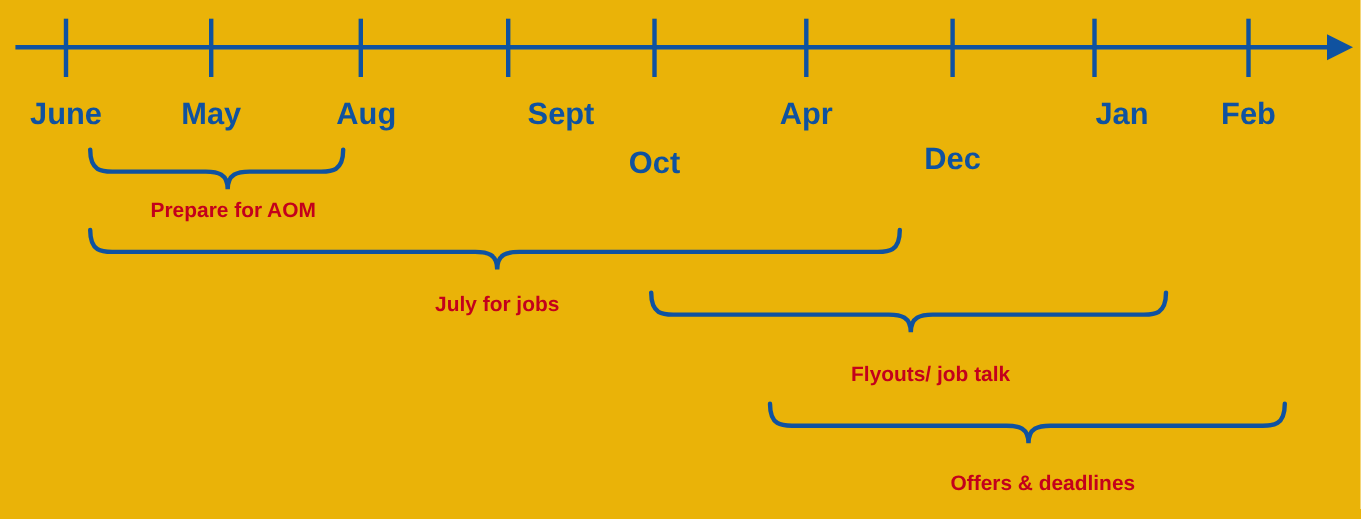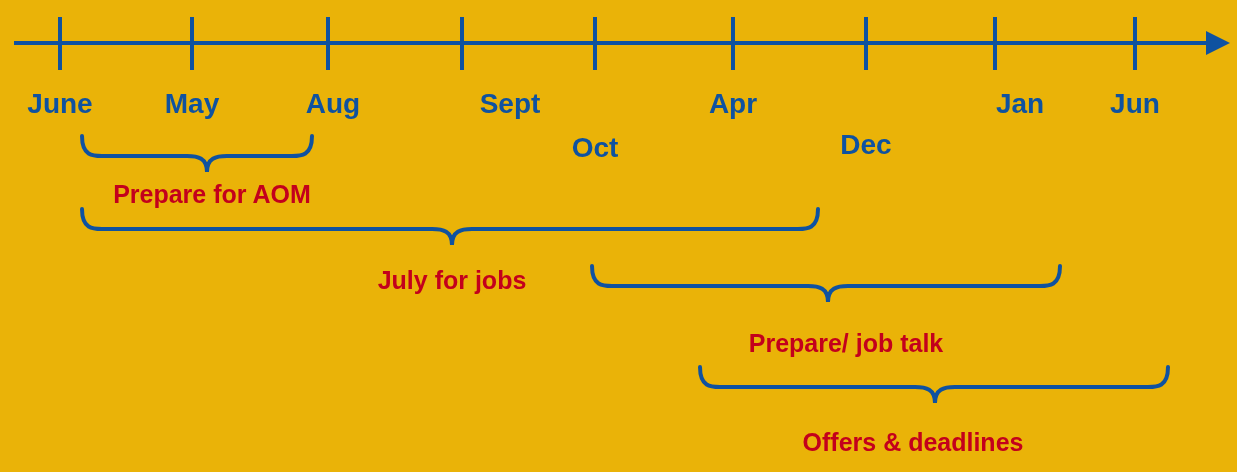--- a/index.html
+++ b/index.html
@@ -33,21 +33,21 @@
     line-height: 1;
     white-space: nowrap;
     transform: translateX(-50%);
     text-align: center;
   }
   .phase-label {
     position: absolute;
     color: #C3001C;
     font-family: "Liberation Sans", sans-serif;
     font-weight: bold;
-    font-size: 25px;
+    font-size: 19px;
     line-height: 1;
     white-space: nowrap;
     transform: translateX(-50%);
     text-align: center;
   }
 </style>
 </head>
 <body>
 
 <div id="canvas">
@@ -82,22 +82,22 @@
 
   <div id="month-labels">
       <div class="month-label" style="left: 60px; top: 90px;">June</div>
       <div class="month-label" style="left: 192px; top: 90px;">May</div>
       <div class="month-label" style="left: 333px; top: 90px;">Aug</div>
       <div class="month-label" style="left: 462px; top: 90px; margin-left: 48px;">Sept</div>
       <div class="month-label" style="left: 595px; top: 90px; margin-top: 44px;">Oct</div>
       <div class="month-label" style="left: 733px; top: 90px;">Apr</div>
       <div class="month-label" style="left: 866px; top: 90px; margin-top: 41px;">Dec</div>
       <div class="month-label" style="left: 995px; top: 90px; margin-left: 25px;">Jan</div>
-      <div class="month-label" style="left: 1135px; top: 90px;">Jun</div>
+      <div class="month-label" style="left: 1135px; top: 90px;">Feb</div>
     </div>
   <div id="phase-labels">
       <div class="phase-label" style="left: 212px; top: 182px;">Prepare for AOM</div>
       <div class="phase-label" style="left: 452px; top: 268px;">July for jobs</div>
-      <div class="phase-label" style="left: 846px; top: 331px;">Prepare/ job talk</div>
-      <div class="phase-label" style="left: 913px; top: 430px;">Offers &amp; deadlines</div>
+      <div class="phase-label" style="left: 846px; top: 331px;">Flyouts/ job talk</div>
+      <div class="phase-label" style="left: 948px; top: 430px;">Offers &amp; deadlines</div>
     </div>
 
 </div>
 
 </body></html>

